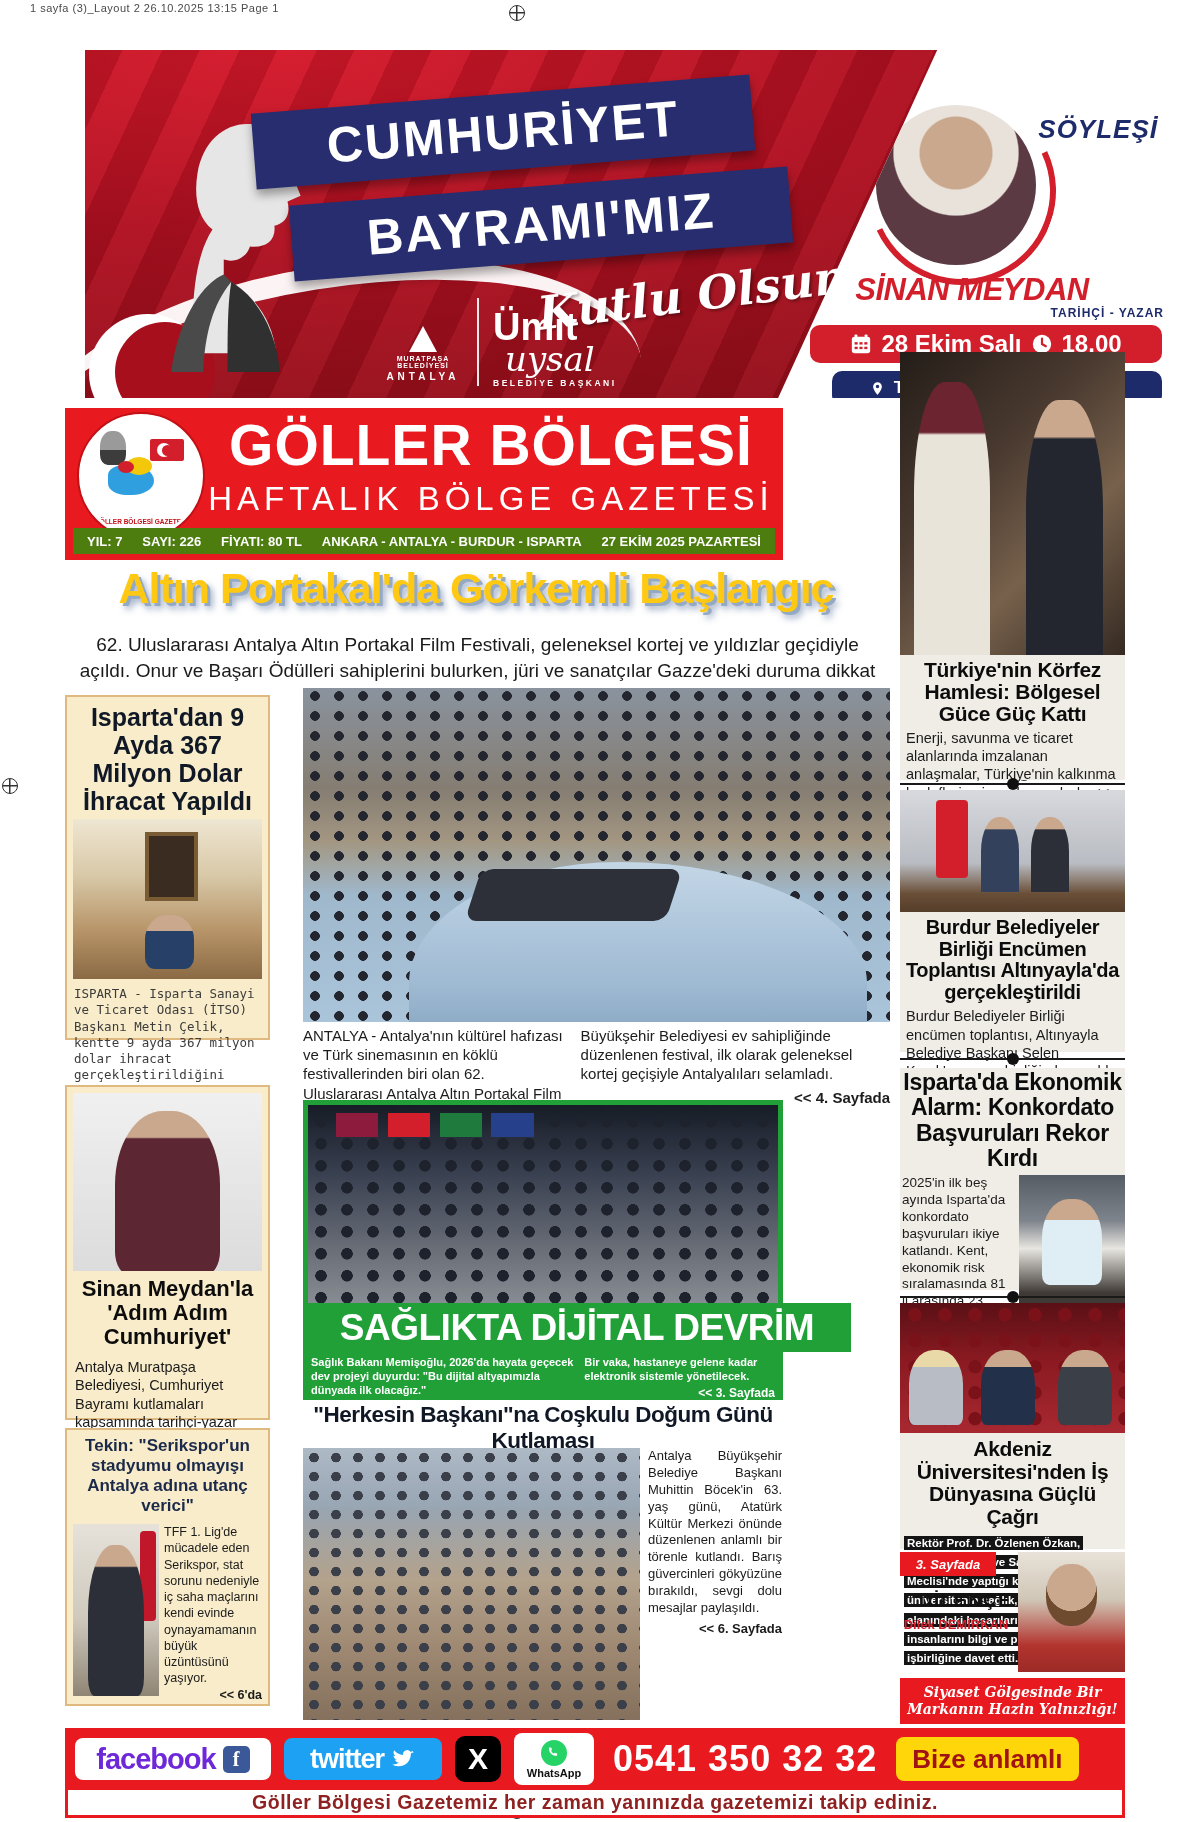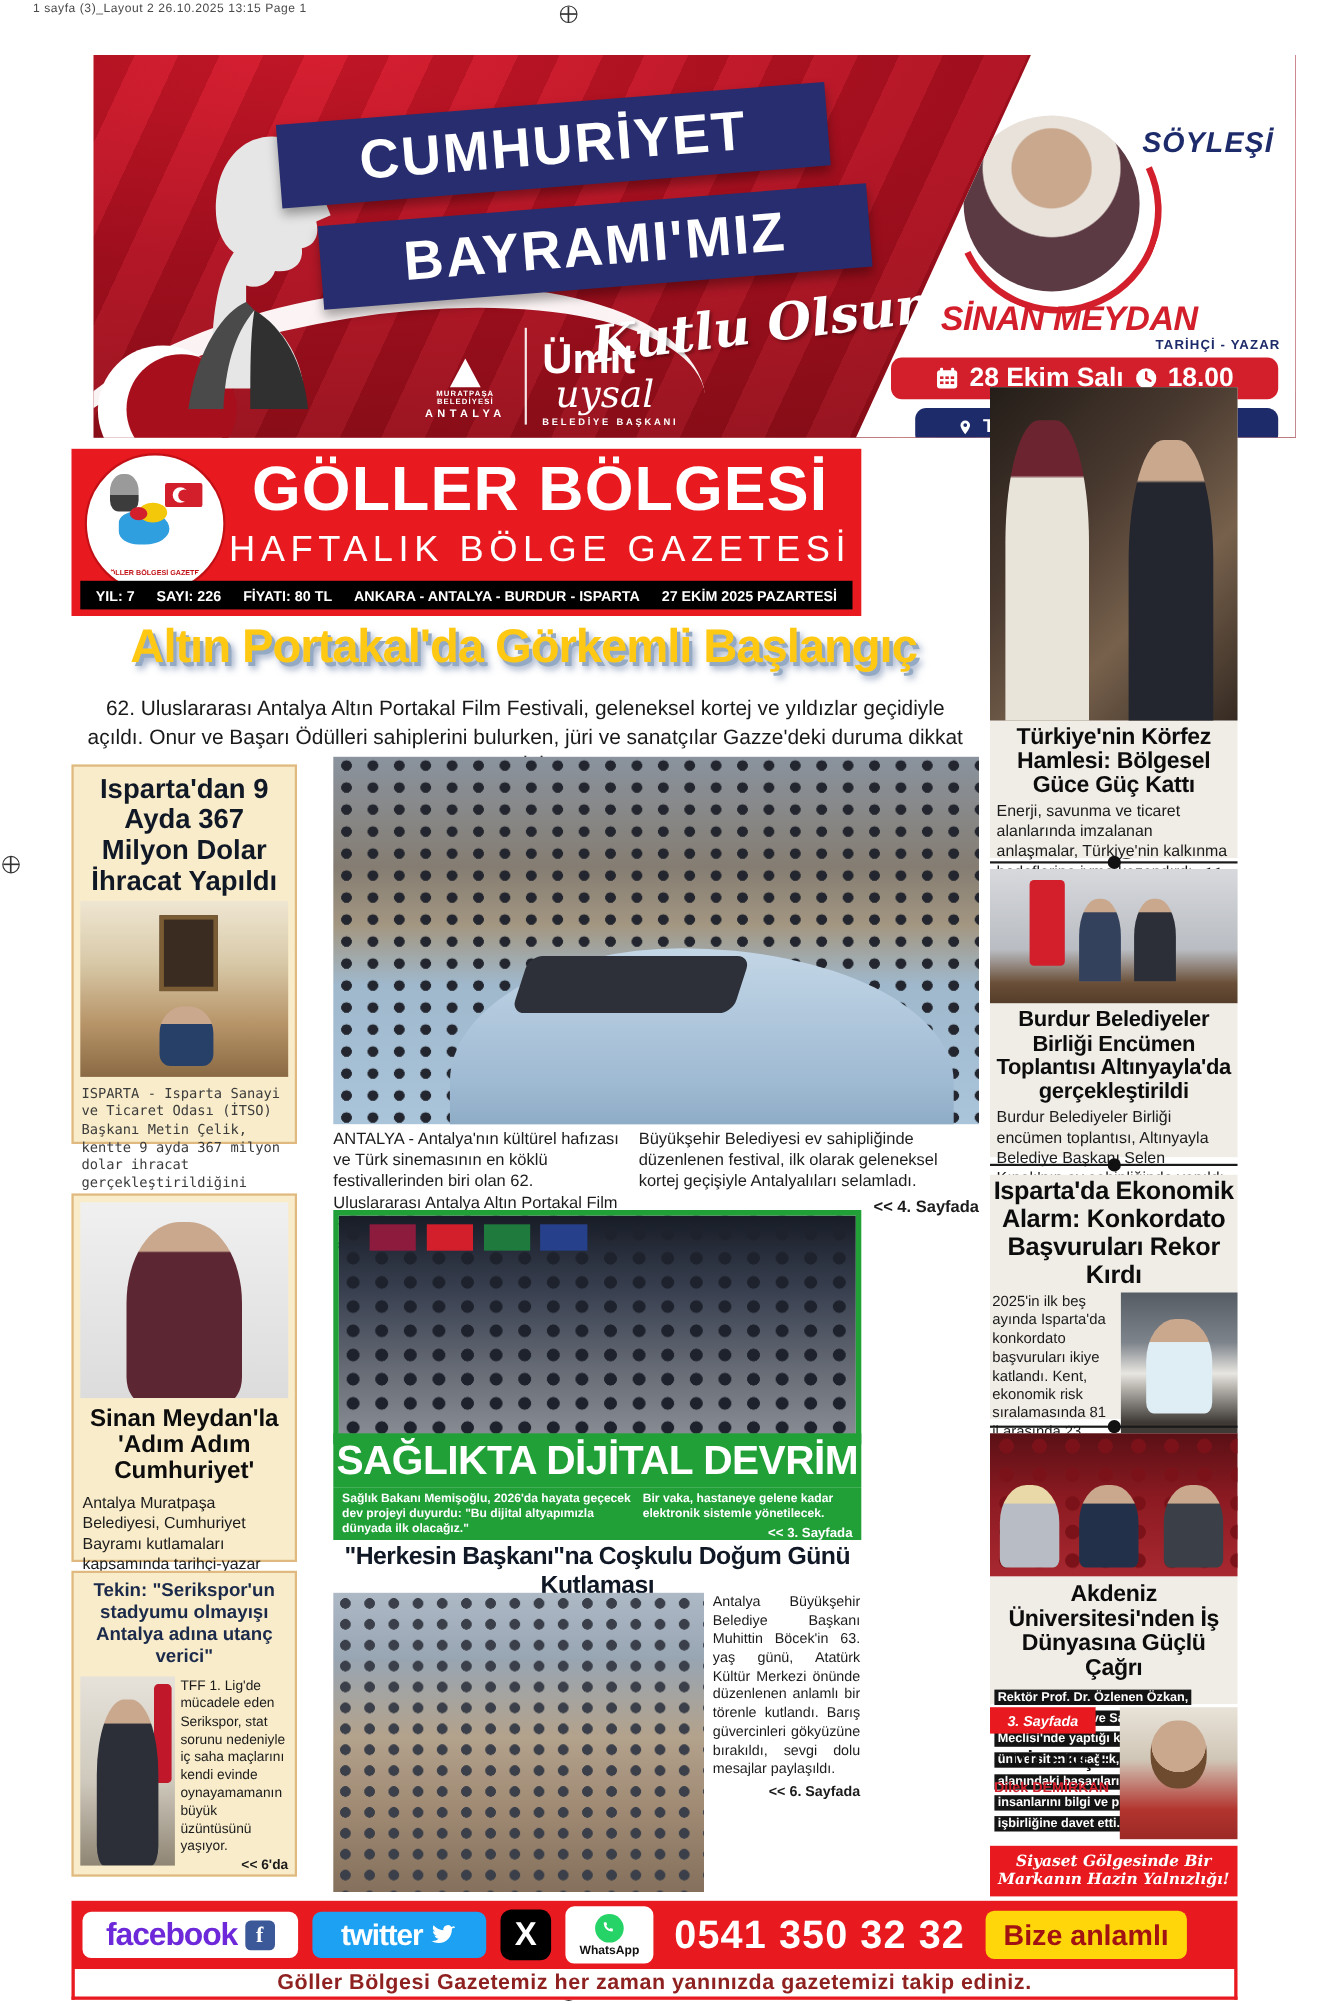--- a/index.html
+++ b/index.html
@@ -61,21 +61,21 @@
   .mast-logo .mini-ata{position:absolute;left:18px;top:14px;width:26px;height:34px;border-radius:45% 45% 30% 30%;
     background:linear-gradient(180deg,#9a9a9a 0 55%,#3c3c3c 55% 100%);}
   .mast-logo .map1{position:absolute;left:26px;top:48px;width:46px;height:30px;border-radius:40% 60% 55% 45%;background:#2f9fe0;}
   .mast-logo .map2{position:absolute;left:44px;top:40px;width:26px;height:18px;border-radius:50%;background:#f4c80a;}
   .mast-logo .map3{position:absolute;left:36px;top:44px;width:16px;height:12px;border-radius:50%;background:#d21f2b;}
   .mast-logo .ltext{position:absolute;left:0;right:0;bottom:10px;text-align:center;font-size:6.5px;font-weight:800;color:#c21016;}
   .mast-sub{left:0px;top:128px;width:146px;text-align:center;font-family:"DejaVu Serif",serif;font-style:italic;
     font-size:12px;color:#2d0c0c;}
   .mast-title{left:138px;right:4px;top:4px;text-align:center;color:#fff;font-size:57px;font-weight:700;letter-spacing:1px;}
   .mast-subtitle{left:138px;right:4px;top:72px;text-align:center;color:#fff;font-size:33px;font-weight:400;letter-spacing:5px;}
-  .mast-info{left:8px;right:8px;bottom:6px;height:26px;background:#000000;display:flex;align-items:center;
+  .mast-info{left:8px;right:8px;bottom:6px;height:26px;background:#4d7c0f;display:flex;align-items:center;
     justify-content:space-between;padding:0 14px;color:#fff;font-size:13px;font-weight:700;}
   
   .main-headline{left:60px;top:564px;width:832px;text-align:center;font-size:43px;font-weight:900;letter-spacing:-1px;
     color:#ffc913;text-shadow:3px 3px 0 #93a9c4, 5px 6px 7px rgba(60,90,140,.55);}
   .standfirst{left:70px;top:632px;width:815px;text-align:center;font-size:19px;line-height:1.35;color:#1a1a1a;font-weight:500;}
   
   .ph{overflow:hidden;}
   .ph-festival{background:
       radial-gradient(circle 5px at 50% 40%, #23262e 92%, transparent) 0 0/24px 20px repeat,
       linear-gradient(180deg,#8a939e 0%,#857d72 30%,#a39782 46%,#9fb8cc 62%,#aac4da 100%);}
@@ -129,21 +129,21 @@
   .box2-head{font-size:22px;line-height:1.1;font-weight:900;color:#0d0d0d;}
   .box3-head{font-size:17px;line-height:1.18;font-weight:900;color:#1b2a4a;}
   .mono-body{font-family:"DejaVu Sans Mono",monospace;font-size:12.5px;line-height:1.3;color:#3c3c3c;padding:5px 7px;}
   .box-body{font-size:14.5px;line-height:1.28;color:#1b1b1b;padding:4px 8px;font-weight:500;}
   .pref{font-weight:800;}
   
   .caption{left:303px;top:1026px;width:587px;display:flex;gap:14px;font-size:15px;line-height:1.28;color:#1c1c1c;font-weight:500;}
   .caption .c1{width:46%;}
   .caption .c2{width:54%;}
   .caption .pref{display:block;text-align:right;margin-top:4px;}
-  .health-banner{left:303px;top:1303px;width:480px;height:49px;background:#21a038;display:flex;align-items:center;
+  .health-banner{left:303px;top:1303px;width:548px;height:49px;background:#21a038;display:flex;align-items:center;
     justify-content:center;color:#fff;font-size:37px;font-weight:900;letter-spacing:-.5px;transform-origin:top;}
   .health-sub{left:303px;top:1352px;width:480px;height:48px;background:#21a038;display:flex;gap:10px;
     color:#fff;font-size:11px;line-height:1.25;font-weight:700;padding:4px 8px;box-sizing:border-box;}
   .health-sub .hl{width:58%;}
   .health-sub .hr{width:42%;}
   .health-sub .pref{display:block;text-align:right;font-size:12px;margin-top:2px;}
   .bday-head{left:300px;top:1402px;width:486px;text-align:center;font-size:22.5px;font-weight:900;color:#101826;letter-spacing:-.5px;}
   .bday-body{left:648px;top:1448px;width:134px;font-size:13px;line-height:1.3;color:#1b1b1b;font-weight:500;text-align:justify;}
   
   .sidebar{left:900px;top:352px;width:225px;height:1380px;}

